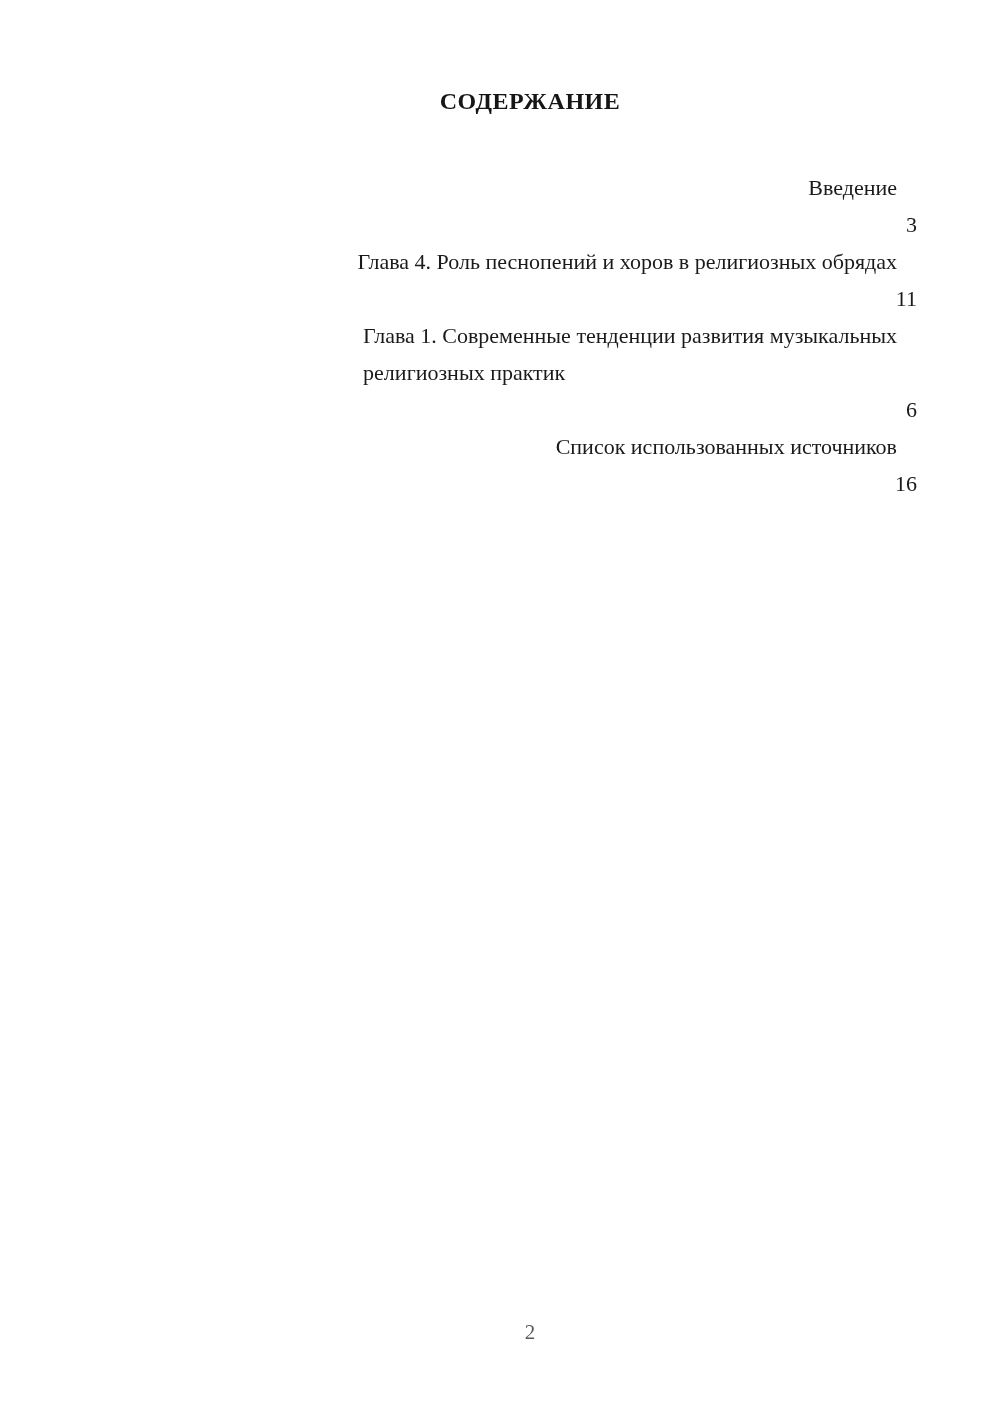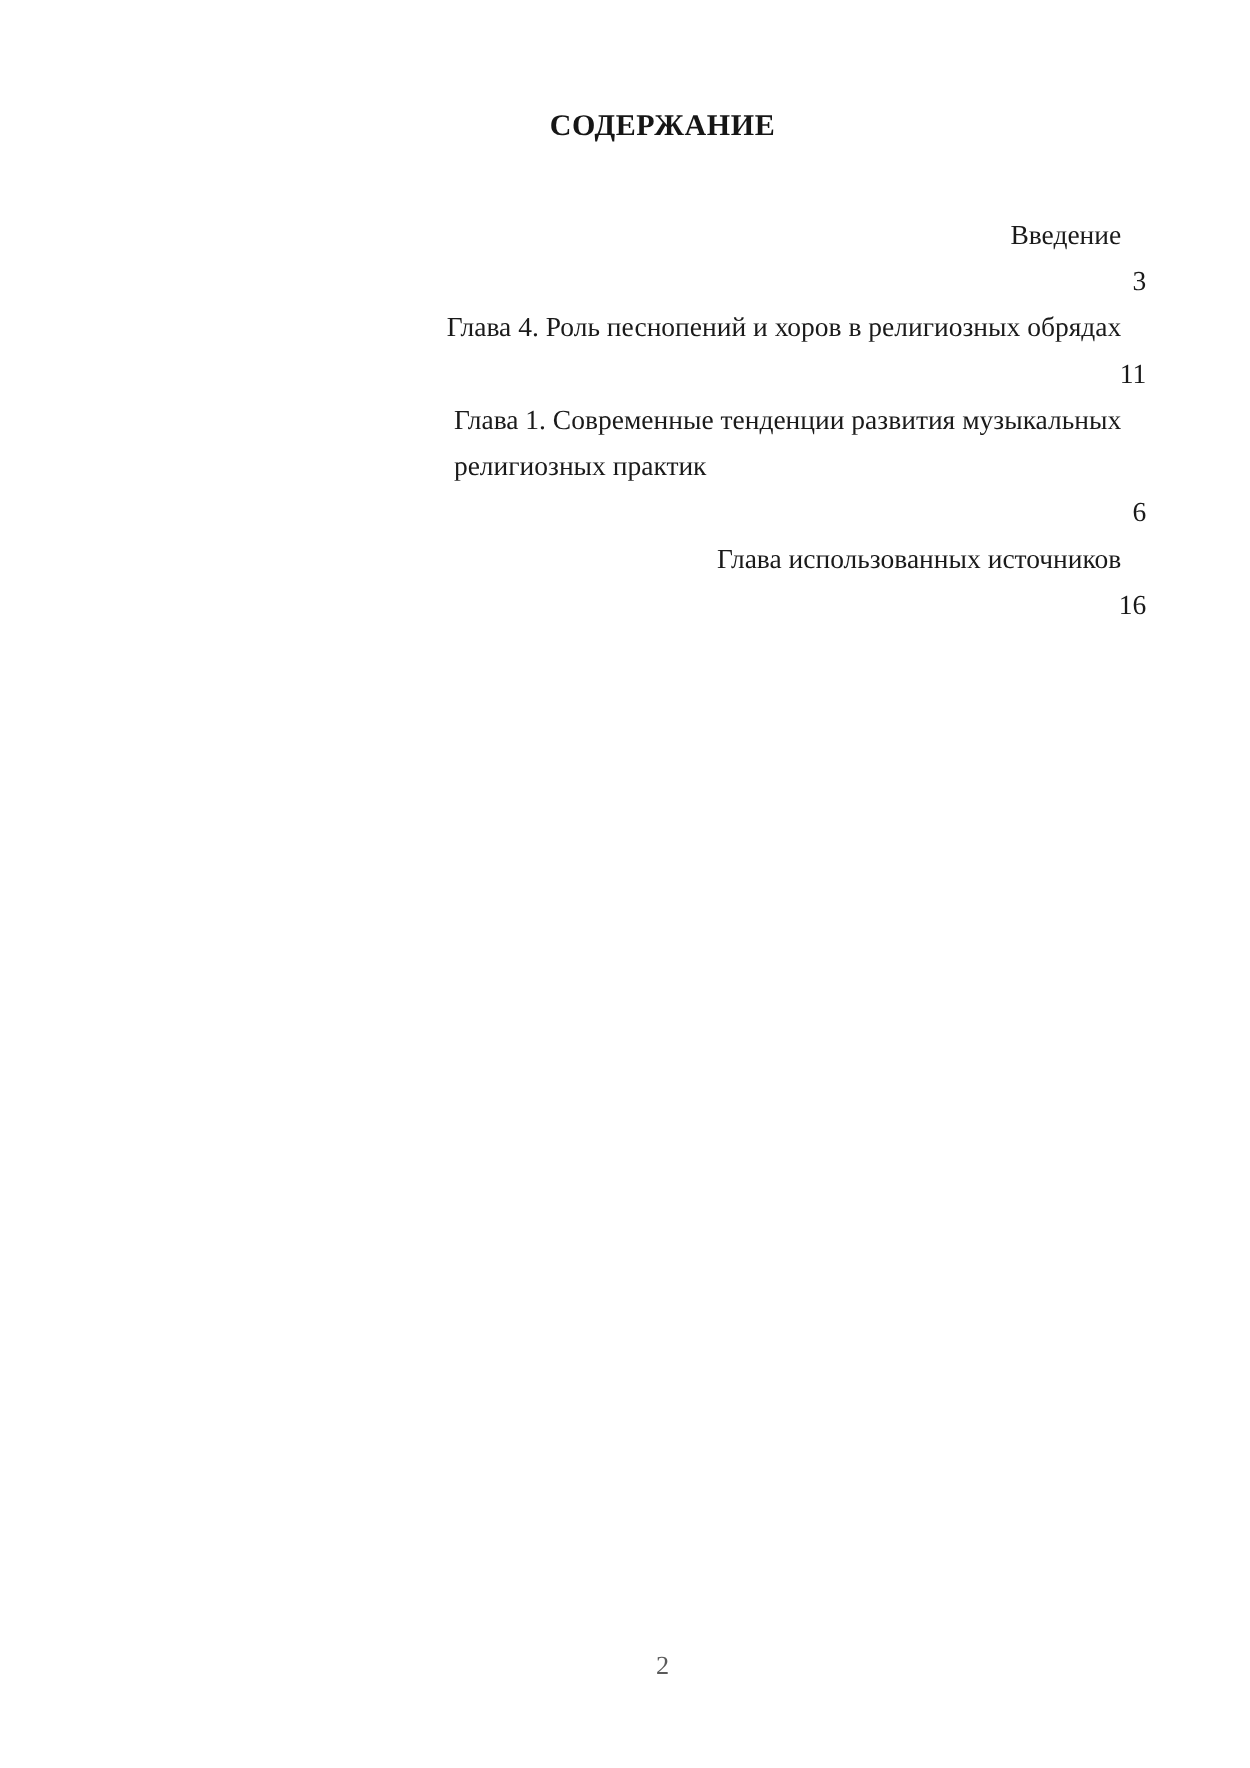--- a/index.html
+++ b/index.html
@@ -87,20 +87,20 @@
       </div>
 
       <div class="toc-row">
         <span class="toc-label">Глава 1. Современные тенденции развития музыкальных
 религиозных практик</span>
         <span class="toc-page">6</span>
       </div>
 
 
       <div class="toc-row">
-        <span class="toc-label">Глава использованных источников</span>
+        <span class="toc-label">Список использованных источников</span>
         <span class="toc-page">16</span>
       </div>
     </div>
 
   <div class="page-footer">2</div>
 
 </div>
 
 </body></html>

